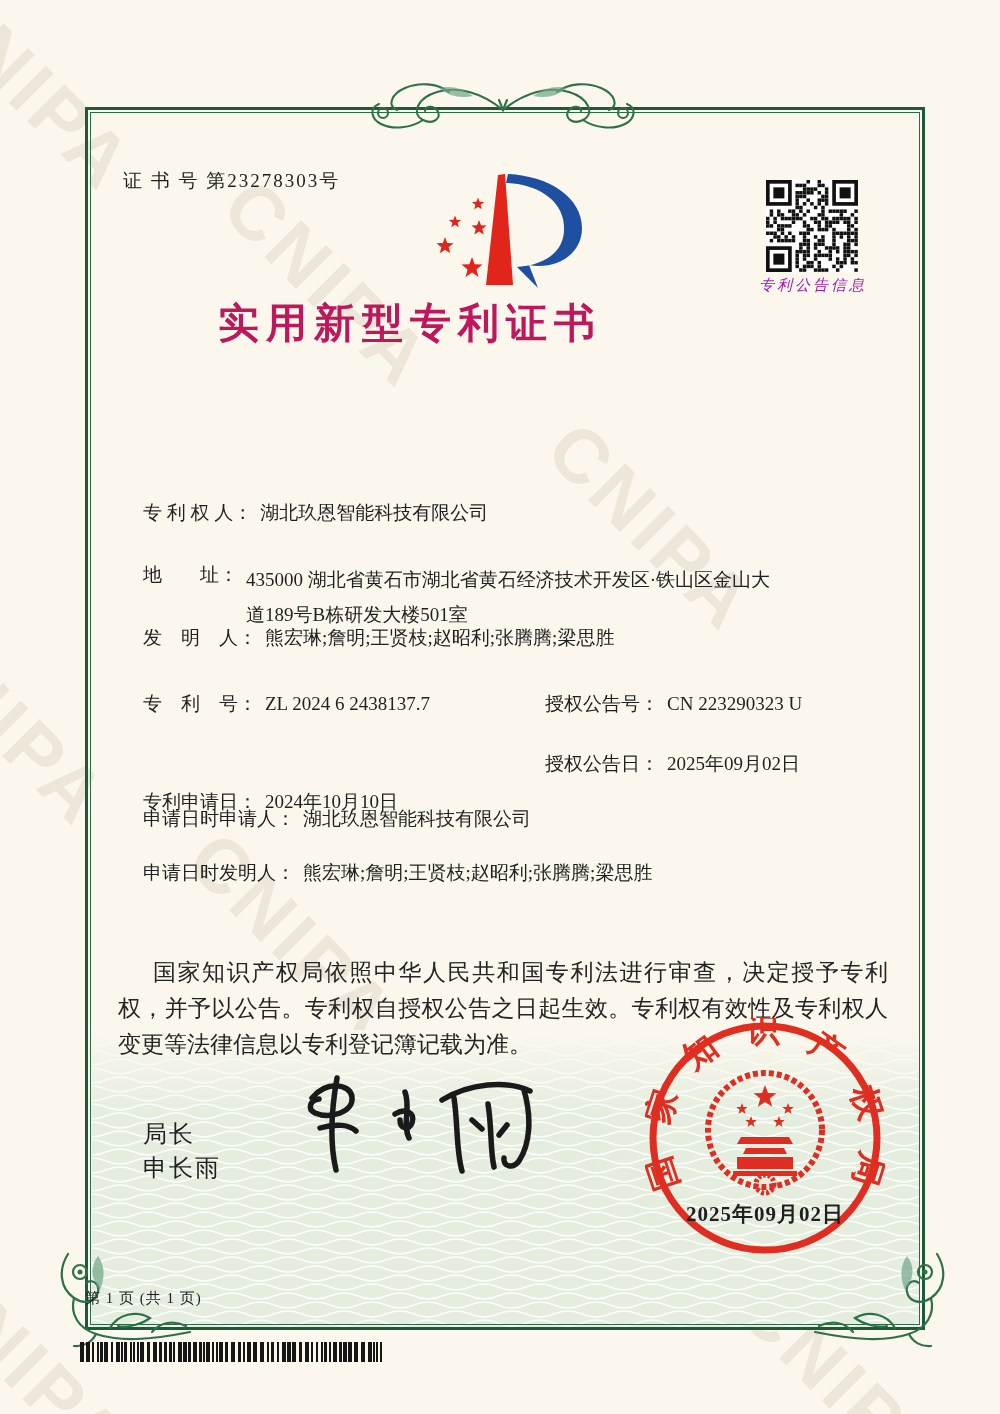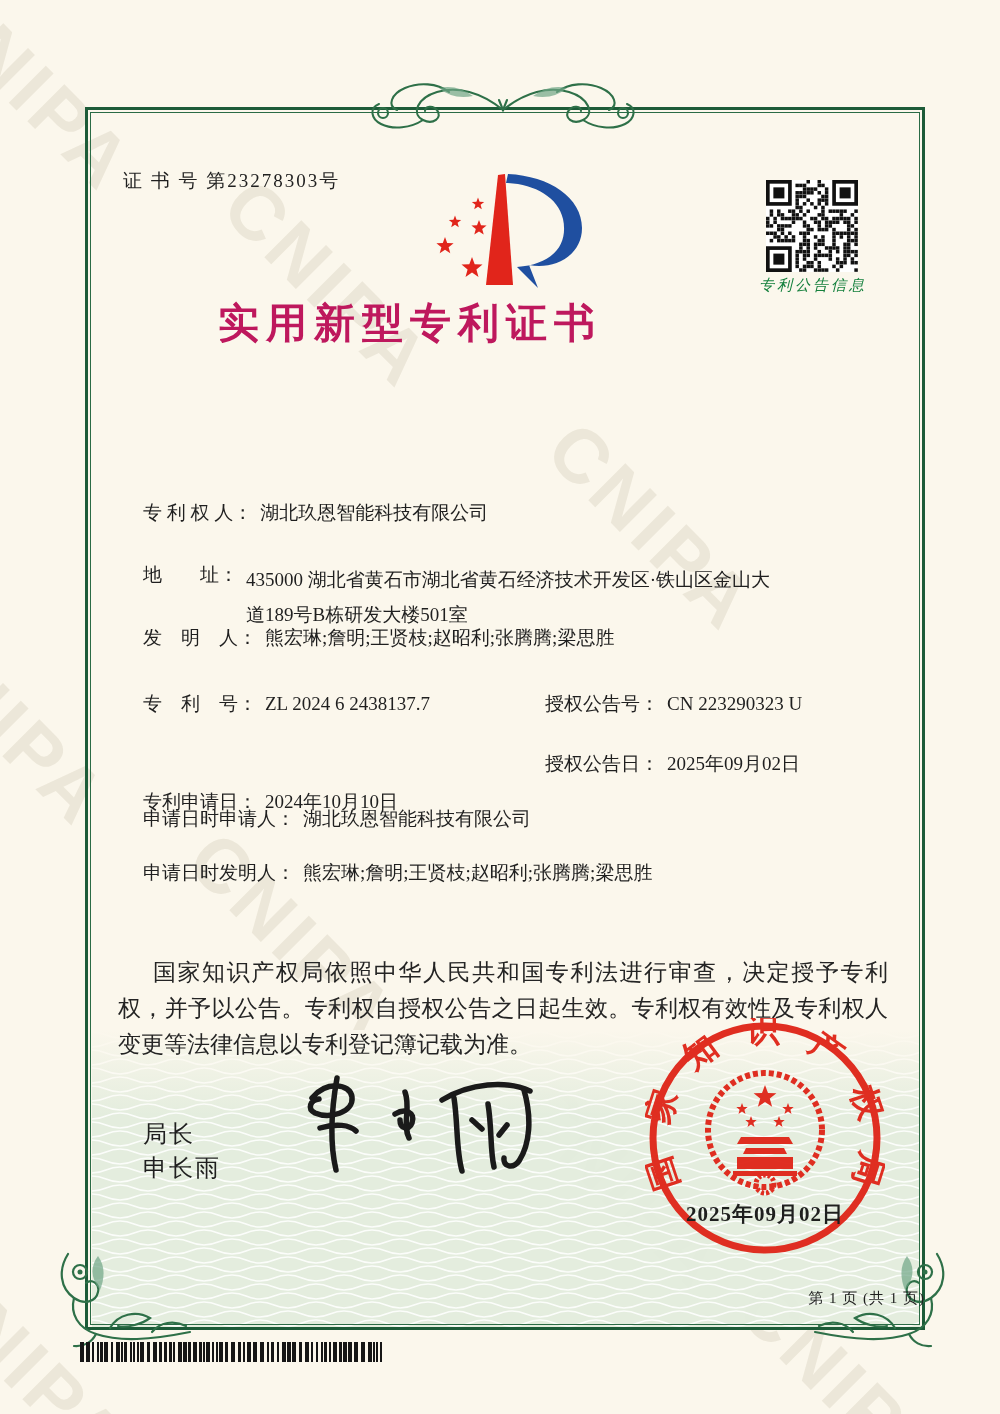--- a/index.html
+++ b/index.html
@@ -25,25 +25,25 @@
   .title{position:absolute;left:0;top:296px;width:820px;text-align:center;font-size:41px;
          font-weight:bold;letter-spacing:7px;color:#be185d;z-index:3;}
   .row{position:absolute;font-size:19px;white-space:nowrap;z-index:3;}
   .row .val{margin-left:8px;}
   .addr-val{display:inline-block;white-space:normal;width:540px;line-height:35px;vertical-align:top;}
   .legal{position:absolute;left:118px;top:955px;width:770px;font-size:23px;line-height:36px;
          text-indent:35px;text-align:justify;color:#242424;z-index:3;}
   .dir{position:absolute;left:143px;font-size:24px;letter-spacing:2px;z-index:3;}
   .qr-wrap{position:absolute;left:766px;top:180px;z-index:3;}
   .qr-caption{position:absolute;left:741px;top:276px;width:144px;text-align:center;font-size:15px;
-              letter-spacing:3px;font-style:italic;color:#15803d;z-index:3;}
+              letter-spacing:3px;font-style:italic;color:#a21caf;z-index:3;}
   .logo{position:absolute;left:428px;top:172px;z-index:3;}
   .sig{position:absolute;left:292px;top:1068px;z-index:4;}
   .seal{position:absolute;left:645px;top:1018px;z-index:4;opacity:0.95;}
-  .footer-page{position:absolute;left:85px;top:1289px;width:840px;text-align:right;font-size:15px;
+  .footer-page{position:absolute;left:85px;top:1289px;width:840px;text-align:left;font-size:15px;
                letter-spacing:1px;z-index:3;}
   .barcode{position:absolute;left:80px;top:1342px;z-index:3;}
 </style>
 </head>
 <body>
 
 <div id="page">
 
   <div class="wm" style="left:-30px;top:-35px">CNIPA</div>
   <div class="wm" style="left:268px;top:162px">CNIPA</div>

